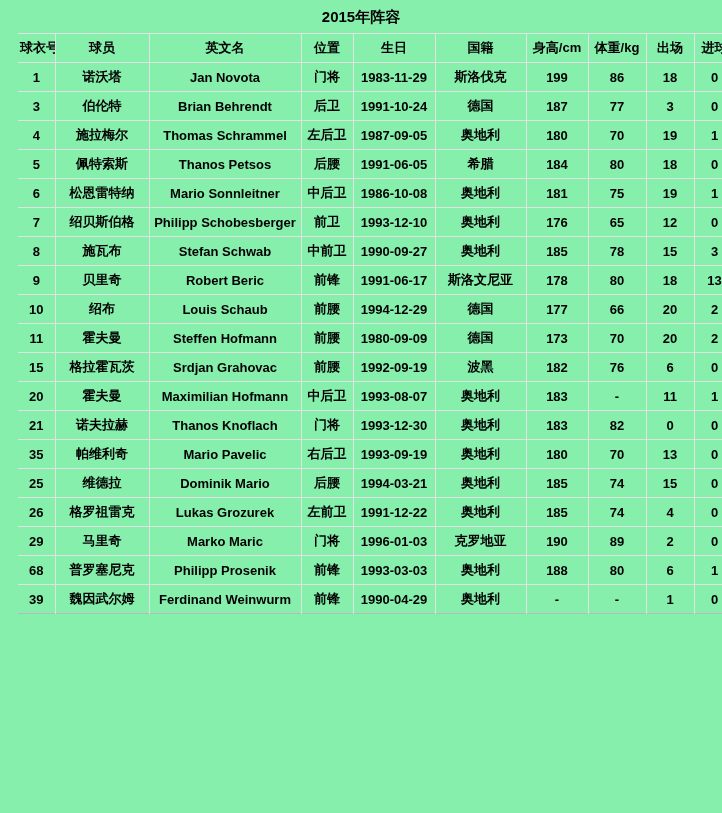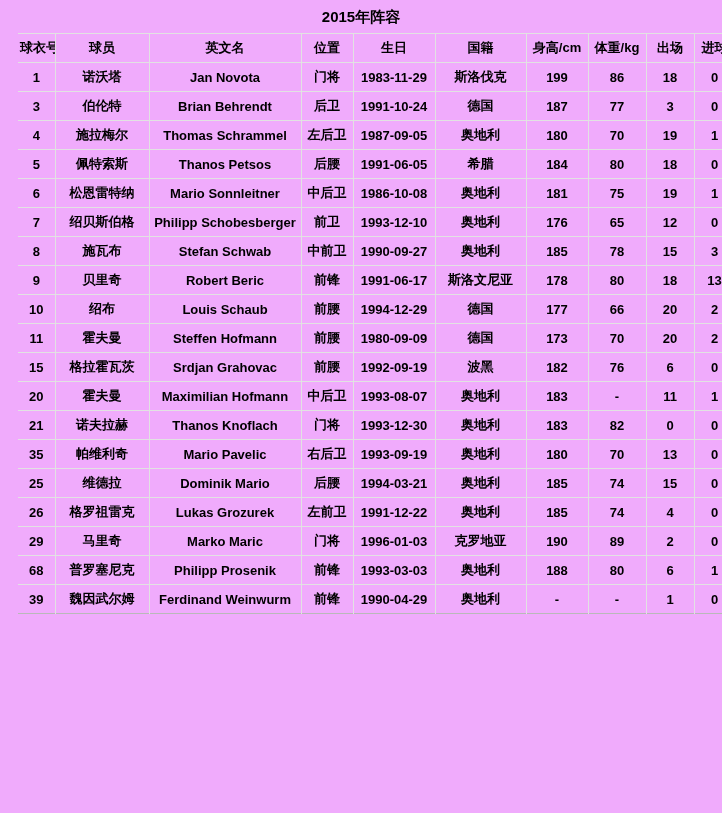--- a/index.html
+++ b/index.html
@@ -7,21 +7,21 @@
     padding: 0;
     background: #ffffff;
     width: 722px;
     height: 813px;
     font-family: "Liberation Sans", "DejaVu Sans", sans-serif;
   }
   .page {
     width: 722px;
     height: 813px;
     overflow: hidden;
-    background: #f0abfc;
+    background: #86efac;
   }
   .title {
     padding-top: 9px;
     height: 24px;
     text-align: center;
     font-size: 15px;
     font-weight: bold;
     color: var(--text, #000);
     line-height: 16px;
   }

